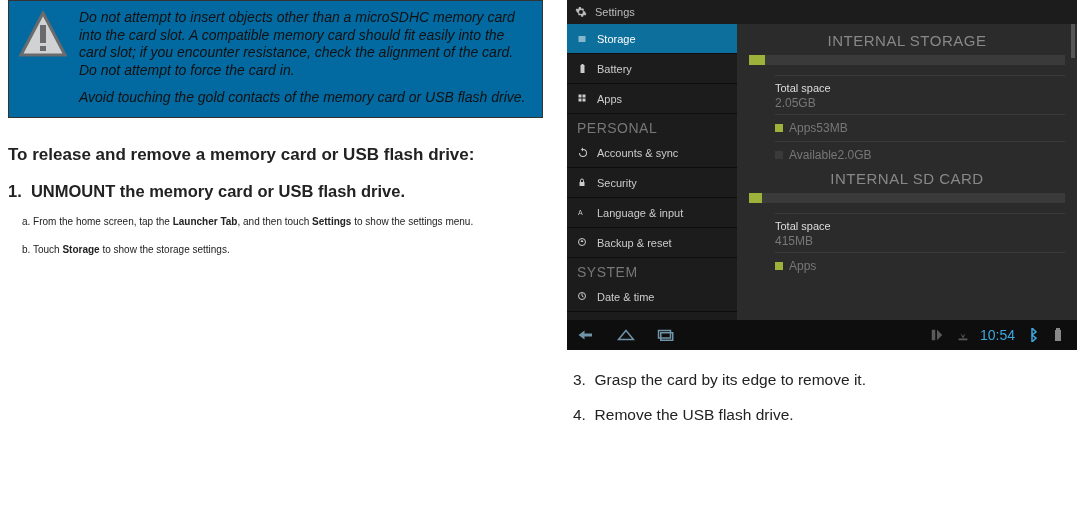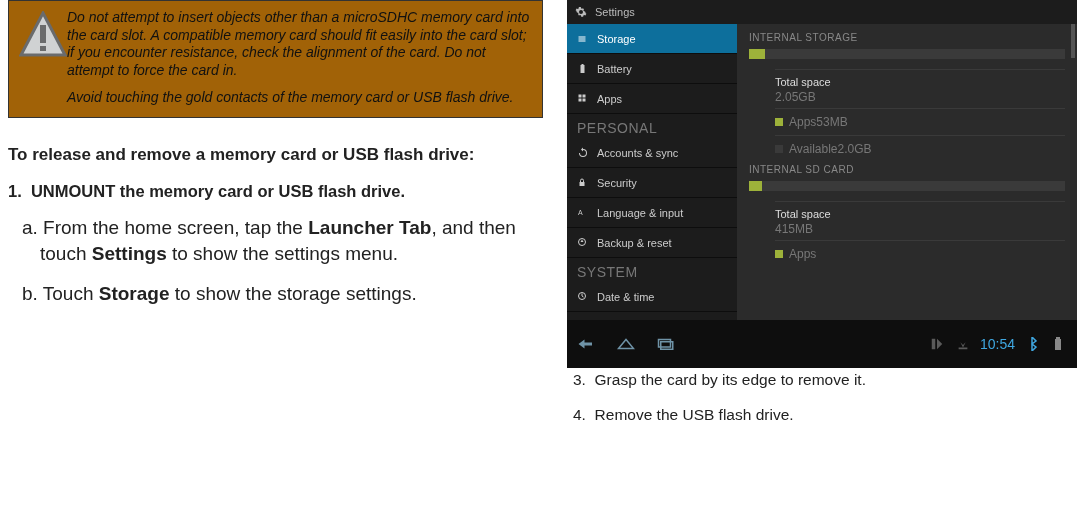--- a/index.html
+++ b/index.html
@@ -16,23 +16,24 @@
     width: 555px;
     padding: 0 12px 0 8px;
   }
   .col-right {
     width: 536px;
     padding: 0 8px 0 12px;
   }
   
   .warn {
     border: 1.5px solid #333;
-    background: #a16207;
+    background: #0369a1;
     display: flex;
     padding: 8px 12px 10px 10px;
+    gap: 12px;
     margin-bottom: 26px;
   }
   .warn-icon {
     flex: 0 0 48px;
     height: 48px;
     position: relative;
     margin-top: 2px;
   }
   .warn-icon svg { width: 48px; height: 48px; }
   .warn-text { font-style: italic; font-size: 14px; color: #111; line-height: 1.25; }
@@ -47,21 +48,21 @@
     font-weight: bold;
     font-size: 16.5px;
     padding-left: 28px;
     text-indent: -28px;
     margin-bottom: 14px;
   }
   .sub {
     padding-left: 32px;
     text-indent: -18px;
     margin-bottom: 14px;
-    font-size: 19px;
+    font-size: 10px;
     line-height: 1.35;
   }
   .sub b { font-weight: bold; }
   .numstep {
     padding-left: 34px;
     text-indent: -28px;
     margin-bottom: 14px;
     font-size: 15.5px;
     line-height: 1.35;
   }
@@ -84,29 +85,29 @@
   .shot .side { width: 170px; background:#1c1c1c; }
   .shot .main { flex:1; background:#2b2b2b; padding: 6px 12px; }
   .side .item {
     display:flex; align-items:center; gap:8px; height:30px; padding:0 10px;
     color:#ccc; border-bottom:1px solid #0d0d0d;
   }
   .side .item.sel { background:#0d6f9c; color:#fff; }
   .side .sec { color:#777; font-size:14px; padding:6px 10px 2px; letter-spacing:.5px; }
   .side .item svg { width:12px; height:12px; flex:0 0 12px; fill:#ccc; }
   .side .item.sel svg { fill:#fff; }
-  .main .sec { color:#888; font-size:10px; margin:2px 0 6px; letter-spacing:.5px; }
+  .main .sec { color:#888; font-size:15px; margin:2px 0 6px; letter-spacing:.5px;text-align:center; }
   .main .bar { height:10px; background:#3a3a3a; margin:4px 0 10px; position:relative; }
   .main .bar i { position:absolute; top:0; bottom:0; background:#9db23a; }
   .main .row { border-top:1px solid #3a3a3a; padding:6px 0 4px;margin-left:26px; }
   .main .row b { color:#ddd; font-weight:normal; display:block; margin-bottom:2px; }
   .main .row span { color:#777; font-size:12px; }
   .main .scroll { position:absolute; right:2px; top:24px; width:4px; height:34px; background:#555; }
   .shot .nav {
-    height:48px; background:#0e0e0e; display:flex; align-items:center;
+    height:30px; background:#0e0e0e; display:flex; align-items:center;
     justify-content:space-between; padding:0 10px;
   }
   .nav .l { display:flex; gap:22px; }
   .nav svg { fill:#6f93a7; width:18px; height:14px; }
   .nav .r { display:flex; align-items:center; gap:8px; color:#3fa7e0; font-size:14px; }
   .nav .r svg { fill:#5a5a5a; }
 </style>
 </head>
 <body>
 

